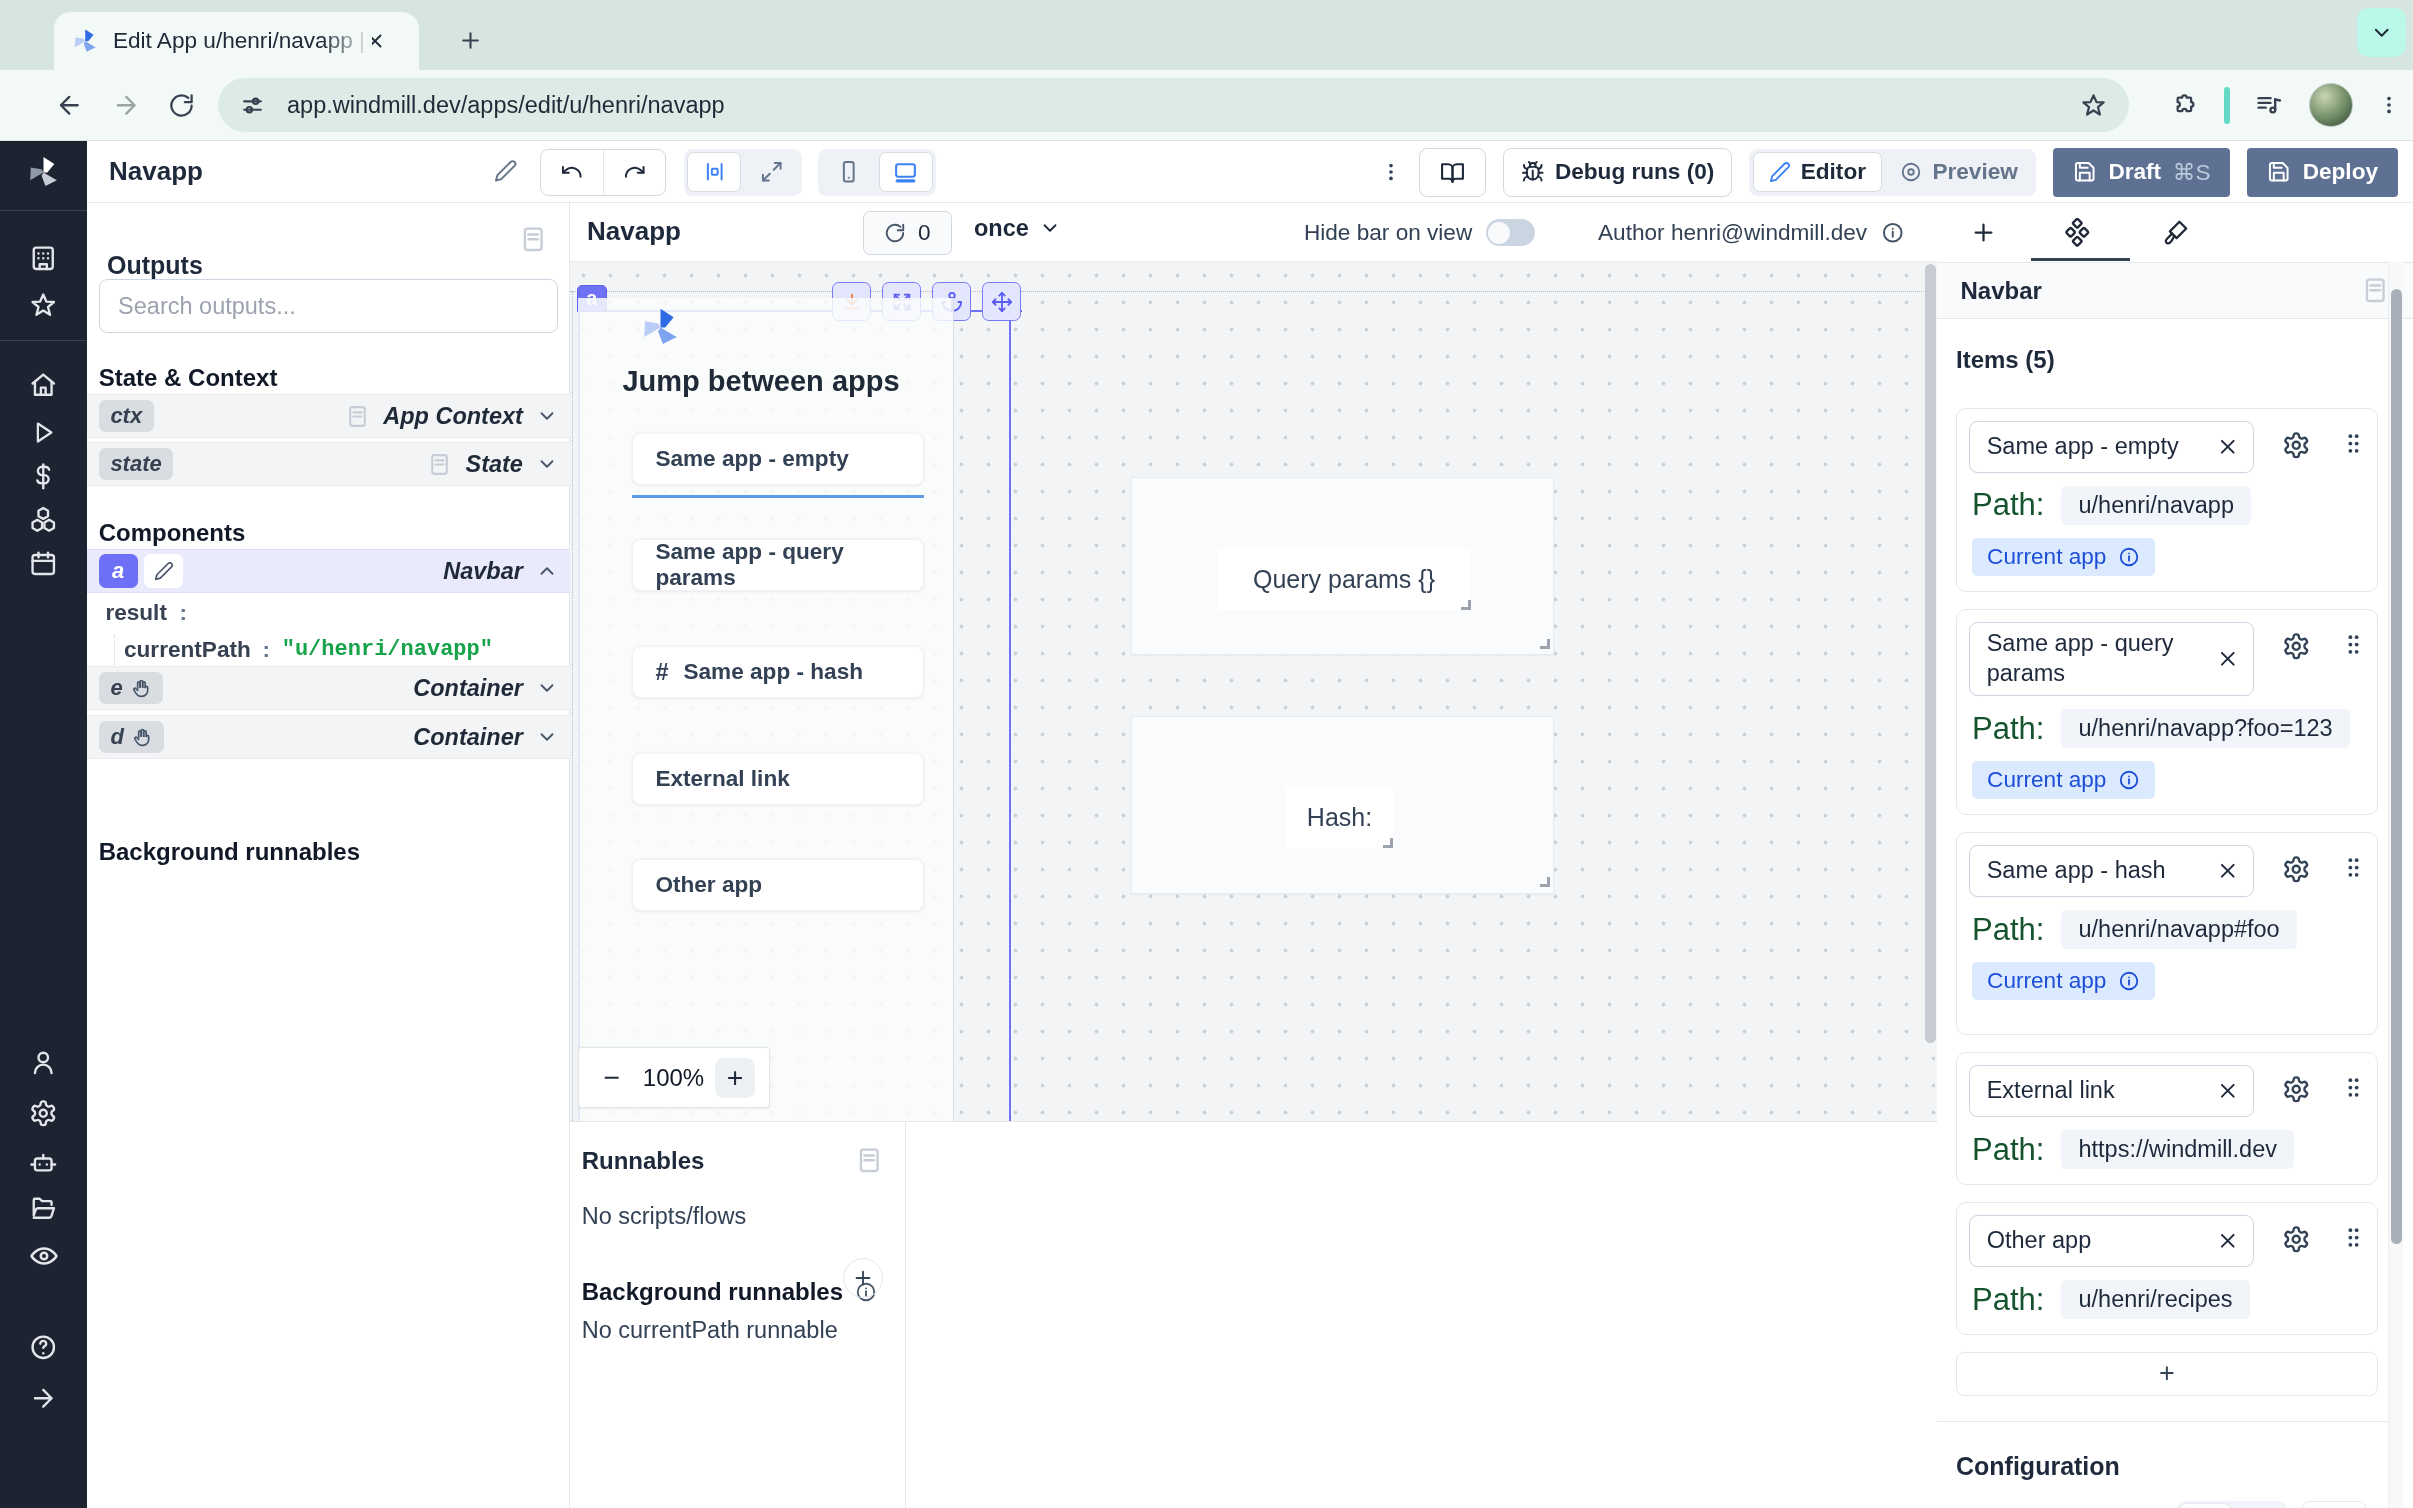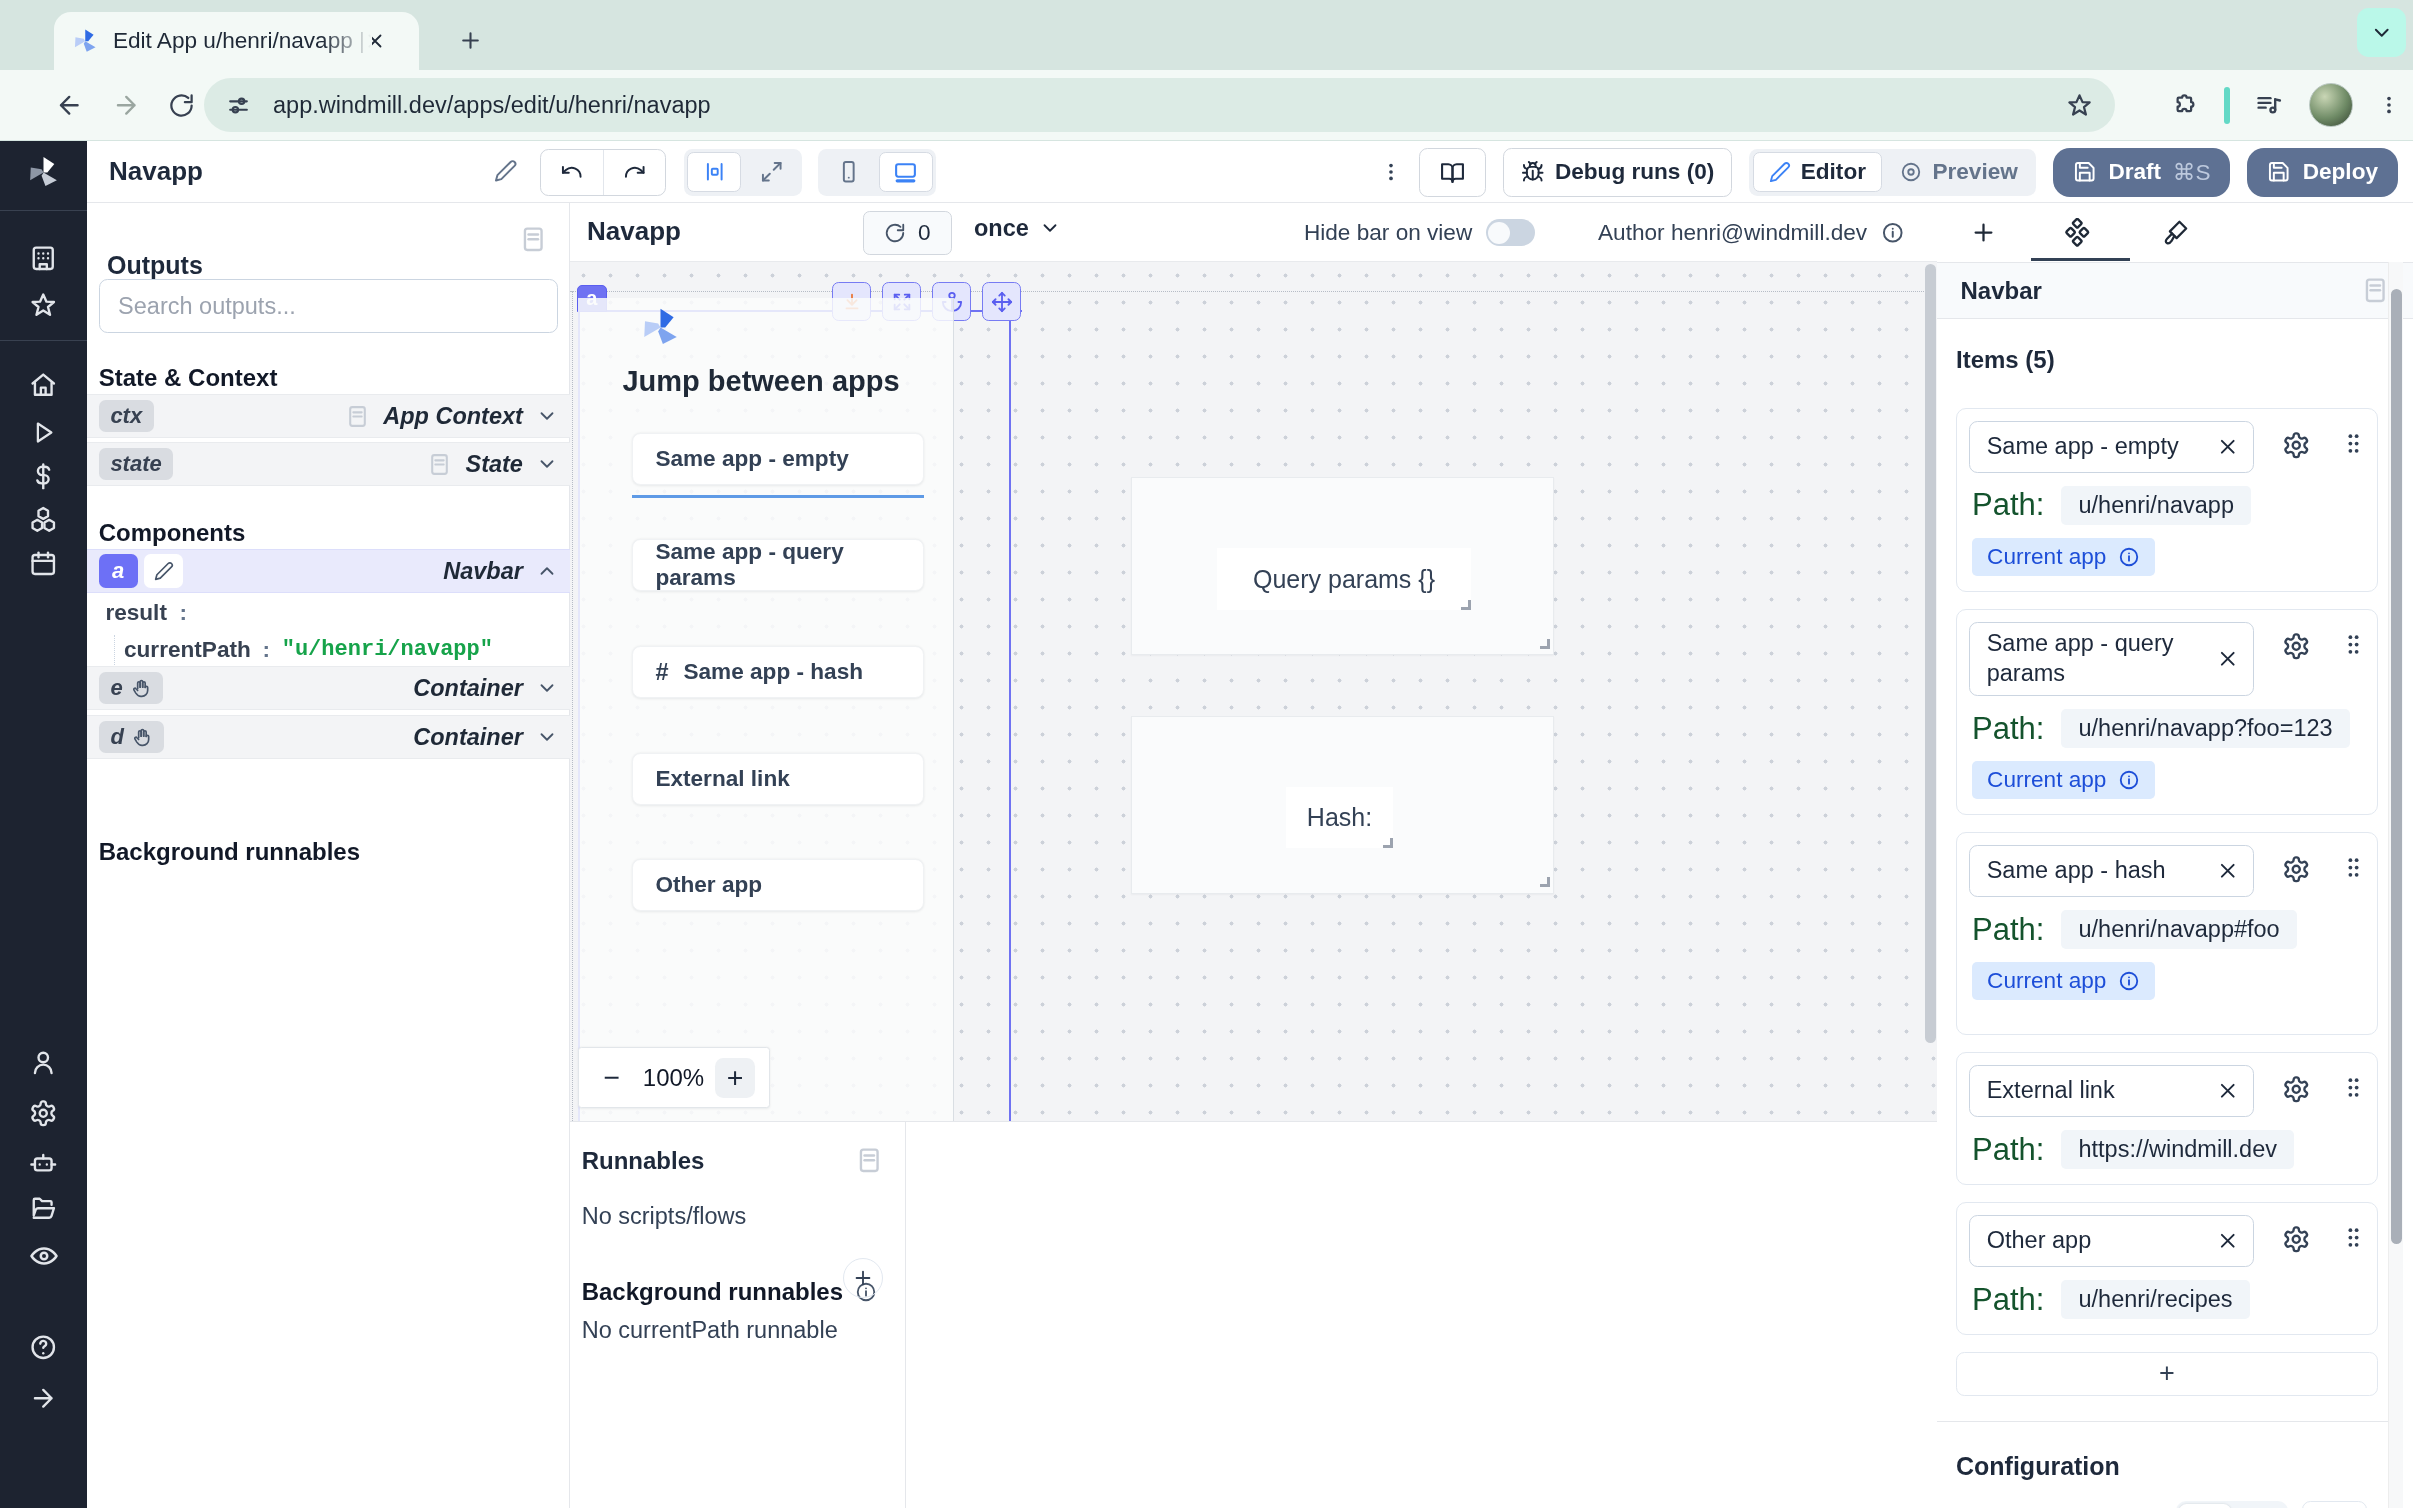--- a/index.html
+++ b/index.html
@@ -11,21 +11,21 @@
 
   
   #tabstrip { left:0; top:0; width:2413px; height:70px; background:#d6e5e0; }
   .tab { position:absolute; left:54px; top:11.7px; width:365px; height:59px; background:#f3f9f6; border-radius:17px 17px 0 0; display:flex; align-items:center; padding:0 17px; }
   .tab-title { font-size:22.6px; color:#1f2937; white-space:nowrap; overflow:hidden; width:251px; position:relative; }
   .tab-fade { position:absolute; right:47px; top:10px; width:50px; height:40px; background:linear-gradient(90deg, rgba(243,249,246,0), #f3f9f6); }
   .newtab { position:absolute; left:448px; top:18.4px; width:44px; height:44px; border-radius:8.4px; display:flex; align-items:center; justify-content:center; color:#374151; }
   .tabsearch { position:absolute; left:2357px; top:8.4px; width:49px; height:49px; border-radius:11.7px; background:#baf8e9; display:flex; align-items:center; justify-content:center; color:#1f2937; }
   #chromebar { left:0; top:70px; width:2413px; height:70px; background:#f3f9f6; }
   .navbtn { position:absolute; top:15px; width:40px; height:40px; display:flex; align-items:center; justify-content:center; color:#374151; }
-  .urlpill { position:absolute; left:204px; top:8.4px; width:1911px; height:54px; border-radius:27px; background:#dcebe5; display:flex; align-items:center; padding:0 22px; }
+  .urlpill { position:absolute; left:218px; top:8.4px; width:1911px; height:54px; border-radius:27px; background:#dcebe5; display:flex; align-items:center; padding:0 22px; }
   .url { font-size:23.5px; color:#1f2937; margin-left:22px; flex:1; }
   .chrome-right { position:absolute; right:13.4px; top:8.4px; height:54px; display:flex; align-items:center; gap:25px; color:#374151; }
   .teal-bar { width:5.9px; height:37px; border-radius:3.4px; background:#63d9c6; }
   .avatar { width:44px; height:44px; border-radius:50%; background: radial-gradient(circle at 35% 30%, #c9d6b5, #6f8b66 55%, #32402f); border:0.8px solid #b9c7c1; }
 
   
   #rail { left:0; top:141px; width:87px; height:1368px; background:#1d2330; color:#e2e5ea; }
   .rail-icon { position:absolute; left:25px; width:37px; height:37px; display:flex; align-items:center; justify-content:center; }
   .rail-sep { position:absolute; left:0; width:87px; height:0.8px; background:#394150; }
 
@@ -34,21 +34,21 @@
   .ah-title { position:absolute; left:22px; top:15px; font-size:26px; font-weight:700; color:#1e293b; }
   .ah-pencil { position:absolute; left:407px; top:18.4px; color:#64748b; }
   .btngroup { position:absolute; top:7.5px; height:47px; background:#fff; border:0.8px solid #d2d7de; border-radius:8.4px; display:flex; align-items:center; }
   .btngroup .half { width:62px; height:45px; display:flex; align-items:center; justify-content:center; color:#1e293b; }
   .btngroup .half + .half { border-left:0.8px solid #e2e6ec; }
   .segwrap { position:absolute; top:7.5px; height:47px; background:#eef1f5; border-radius:8.4px; display:flex; align-items:center; padding:0 3.4px; gap:3.4px; }
   .segbtn { height:40px; border-radius:6.7px; display:flex; align-items:center; justify-content:center; gap:10px; padding:0 15px; color:#64748b; font-size:22.6px; font-weight:600; }
   .segbtn.active { background:#fff; border:0.8px solid #d6dbe3; color:#1e293b; }
   .ah-right { position:absolute; right:15px; top:6.7px; height:49px; display:flex; align-items:center; gap:17px; }
   .toolbtn { height:49px; background:#fff; border:0.8px solid #d2d7de; border-radius:8.4px; display:flex; align-items:center; justify-content:center; gap:10px; padding:0 17px; font-size:22.6px; font-weight:600; color:#1e293b; }
-  .bluebtn { height:49px; background:#5e7193; border-radius:17px; display:flex; align-items:center; justify-content:center; gap:11.7px; padding:0 20px; color:#fff; font-size:22.6px; font-weight:700; }
+  .bluebtn { height:49px; background:#5e7193; border-radius:4px; display:flex; align-items:center; justify-content:center; gap:11.7px; padding:0 20px; color:#fff; font-size:22.6px; font-weight:700; }
   .shortcut { color:#bdc9dd; font-weight:400; }
 
   
   #outputs { left:87px; top:203px; width:483px; height:1306px; background:#fff; border-right:0.8px solid #e5e7eb; }
   .op-title { position:absolute; left:20px; top:23.5px; font-size:25px; font-weight:700;margin-top:24px; }
   .panel-doc { color:#c7cdd6; }
   .op-search { position:absolute; left:11.7px; top:76px; width:459px; height:54px; border:0.8px solid #cbd5e1; border-radius:8.4px; font-size:23.5px; padding:0 18.4px; color:#1e293b; background:#fff; font-family:"Liberation Sans",sans-serif; }
   .op-search::placeholder { color:#9ca3af; }
   .op-h { position:absolute; left:11.7px; font-size:24px; font-weight:700; color:#111827; }
   .op-row { position:absolute; left:0; width:483px; height:44px; background:#f3f4f6; border-top:0.8px solid #e9ebee; border-bottom:0.8px solid #e9ebee; display:flex; align-items:center; padding:0 11.7px;font-style:italic; }

